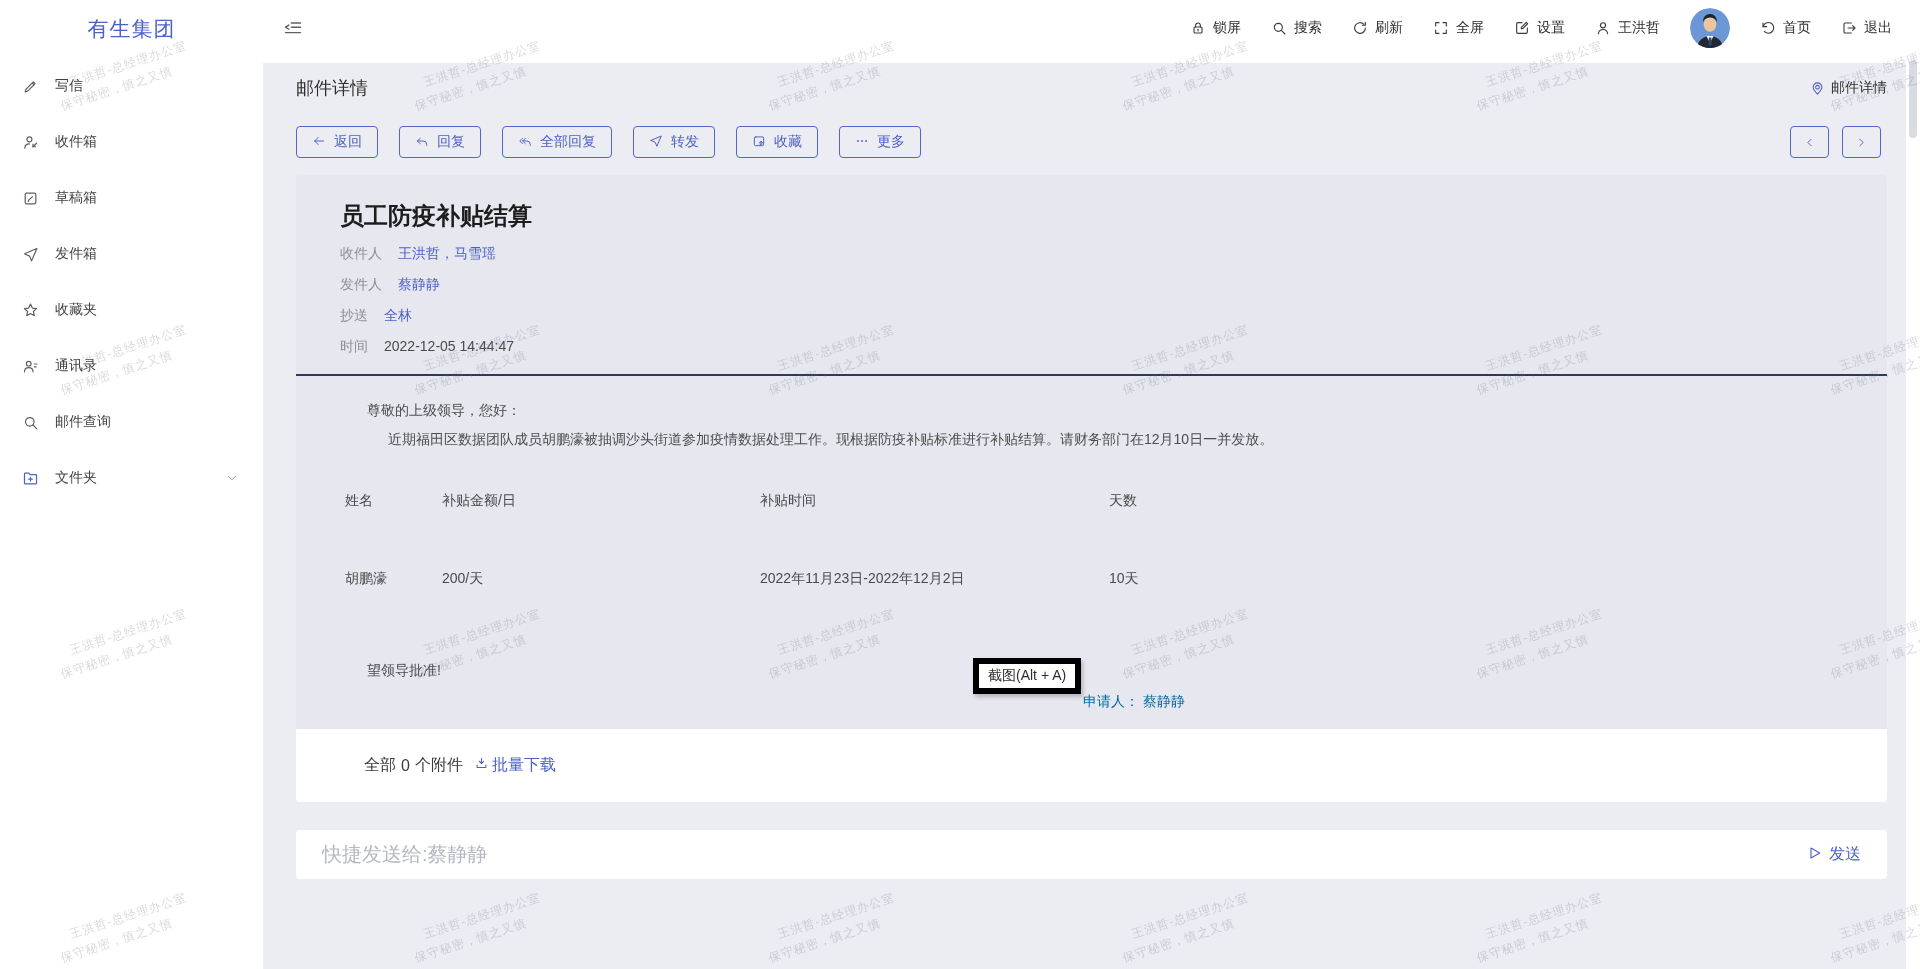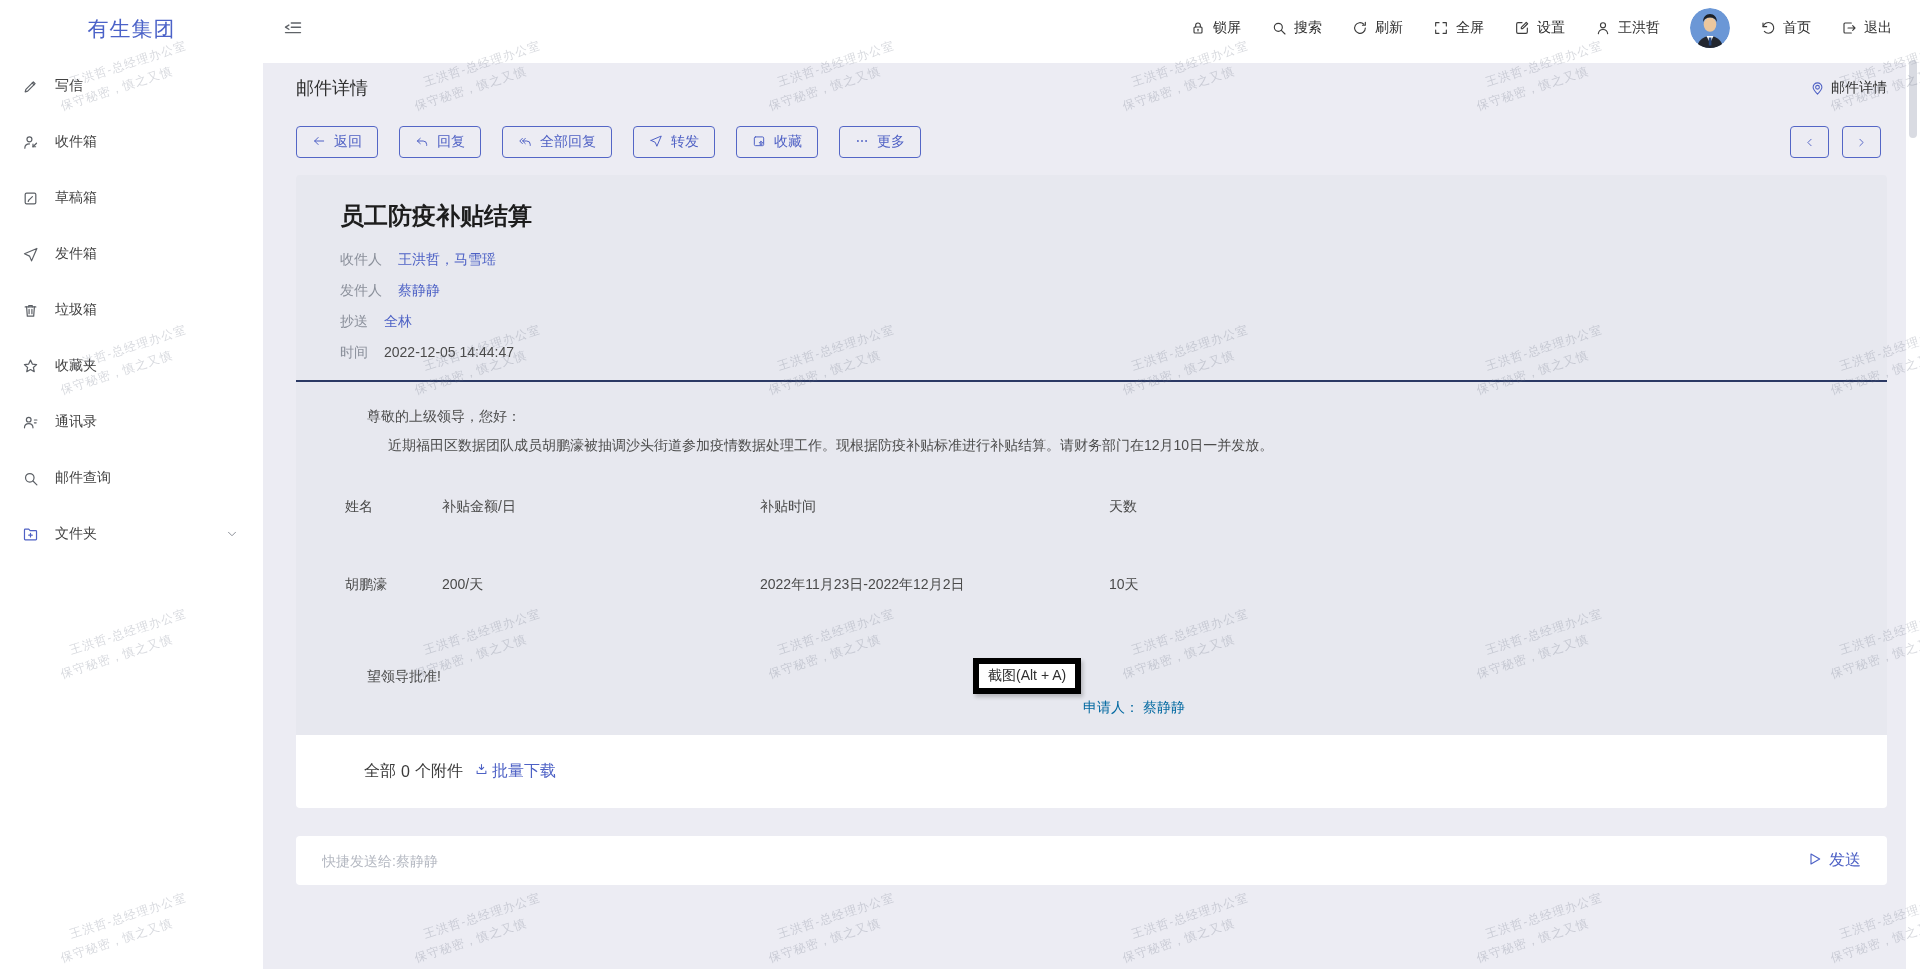--- a/index.html
+++ b/index.html
@@ -41,21 +41,21 @@
     border:1px solid #5466c6;border-radius:4px;color:#4e60c4;font-size:14px;
     background:transparent;cursor:pointer}
   .pager{margin-left:auto;display:flex;gap:13px;margin-right:6px}
   .pbtn{width:39px;height:32px;border:1px solid #5466c6;border-radius:4px;background:transparent;
     display:flex;align-items:center;justify-content:center;color:#4e60c4;cursor:pointer}
 
   
   .mail-card{margin-top:17px;border-radius:4px;overflow:hidden}
   .mail-gray{background:#e7e8ef}
   .mail-head{padding:24px 44px 0}
-  .subject{font-size:24px;font-weight:bold;color:#1d1d1d;line-height:33px;margin-bottom:12px}
+  .subject{font-size:24px;font-weight:bold;color:#1d1d1d;line-height:33px;margin-bottom:6px}
   .meta{display:flex;font-size:14px;line-height:31px}
   .meta .lbl{color:#8b909b;margin-right:16px}
   .meta .names{color:#4d61c5;cursor:pointer}
   .meta .plain{color:#4a4a4a}
   .divider{margin-top:12px;border:none;border-top:2px solid #2b3964}
   .mail-body{padding:20px 44px 13px 49px;font-size:14px;color:#4d4d4d}
   .greeting,.para{margin-left:22px;line-height:29px}
   .para{text-indent:1.5em}
   .mail-table{width:100%;border-collapse:collapse;table-layout:fixed;margin-top:38px;
     font-size:14px;color:#4a4a4a}
@@ -65,21 +65,21 @@
   .applicant{margin:2px 420px 0 auto;width:340px;text-align:left;line-height:29px;color:#0369a1}
   .applicant .al{margin-right:4px}
   .attach-bar{background:#fff;height:73px;display:flex;align-items:center;padding:0 68px;
     font-size:16px;color:#3a3a3a}
   .attach-bar .seg{margin-right:5px}
   .dl-link{display:flex;align-items:center;gap:3px;color:#4d61c5;cursor:pointer;margin-left:6px}
 
   
   .quick-send{margin-top:28px;height:49px;background:#fff;border-radius:4px;
     display:flex;align-items:center;padding:0 26px}
-  .qs-input{flex:1;border:none;outline:none;font-size:14px;color:#6d28d9;background:transparent;
+  .qs-input{flex:1;border:none;outline:none;font-size:20px;color:#6d28d9;background:transparent;
     font-family:inherit}
   .qs-input::placeholder{color:#b4b8c1}
   .qs-send{display:flex;align-items:center;gap:6px;color:#4d61c5;font-size:16px;cursor:pointer}
 
   
   .tooltip{position:fixed;left:973px;top:658px;background:#fff;border:6px solid #000000;
     box-shadow:2px 3px 4px rgba(0,0,0,.22);padding:3px 9px;font-size:14px;color:#2f2f2f;z-index:200}
   .wm-layer{position:fixed;inset:0;pointer-events:none;z-index:150;overflow:hidden}
   .wm{position:absolute;transform:rotate(-18deg);transform-origin:left top;font-size:12px;
     line-height:20px;color:rgba(110,117,138,.28);white-space:nowrap;letter-spacing:1px}
@@ -125,31 +125,20 @@
           </span>
         <span>草稿箱</span>
       </div>
       <div class="nav-item">
         <span class="ni">
             <svg class="ic" width="17" height="17" viewBox="0 0 24 24">
               <path d="M3.5 11L21 3.5 13.5 21l-2.8-6.7L3.5 11z"></path>
             </svg>
           </span>
         <span>发件箱</span>
-      </div>
-      <div class="nav-item">
-        <span class="ni">
-            <svg class="ic" width="17" height="17" viewBox="0 0 24 24">
-              <path d="M4.5 7h15"></path>
-              <path d="M9.5 7V5h5v2"></path>
-              <path d="M6.5 7l1 13h9l1-13"></path>
-              <path d="M10 10.5v6M14 10.5v6"></path>
-            </svg>
-          </span>
-        <span>垃圾箱</span>
       </div>
       <div class="nav-item">
         <span class="ni">
             <svg class="ic" width="17" height="17" viewBox="0 0 24 24">
               <path d="M12 3l2.6 5.6 6 .7-4.5 4.1 1.2 5.9-5.3-3-5.3 3 1.2-5.9L3.4 9.3l6-.7L12 3z"></path>
             </svg>
           </span>
         <span>收藏夹</span>
       </div>
       <div class="nav-item">

